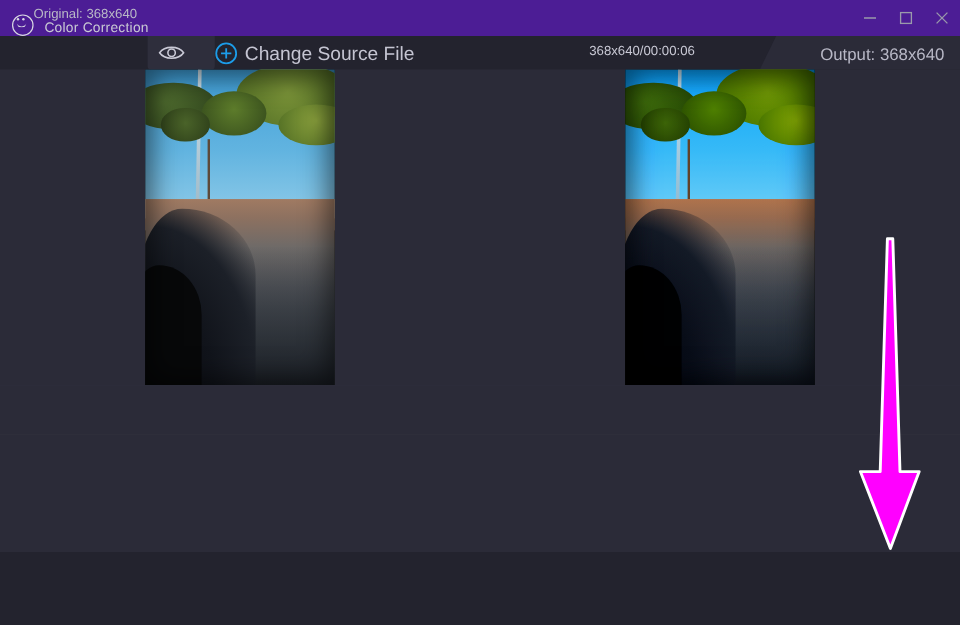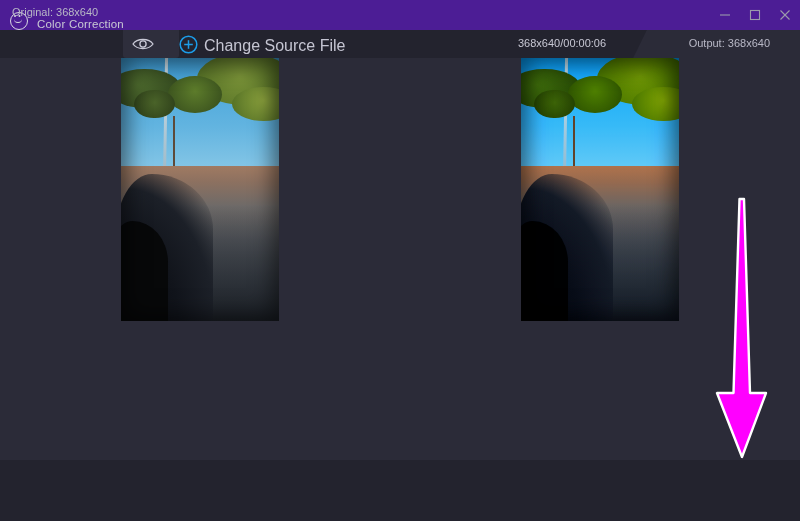--- a/index.html
+++ b/index.html
@@ -32,34 +32,34 @@
   .winbtns{margin-left:auto;display:flex;height:30px;}
   .winbtn{width:30px;height:30px;display:flex;align-items:center;justify-content:center;}
   .winbtn svg{display:block;}
 
   
   .toolbar{
     position:absolute;left:0;top:30px;width:800px;height:28px;
     background:#23232e;
   }
   .orig-label{
-    position:absolute;left:12px;top:6px;color:#b8b8c6;font-size:11px;
+    position:absolute;left:28px;top:6px;color:#b8b8c6;font-size:11px;
   }
   .eye-tab{
     position:absolute;left:123px;top:30px;width:56px;height:28px;
     background:#2e2e3c;border-radius:0 0 3px 3px;
   }
   .eye-icon{position:absolute;left:131px;top:36px;width:24px;height:16px;}
   .plus-icon{position:absolute;left:179px;top:35px;width:19px;height:19px;}
   .change-src{
     position:absolute;left:204px;top:37px;color:#c5c5d2;font-size:16px;
   }
   .src-name{position:absolute;left:345px;top:37px;color:#c8c8d4;font-size:11px;}
-  .src-meta{position:absolute;left:518px;top:37px;color:#c8c8d4;font-size:11px;}
-  .out-label{position:absolute;right:30px;top:37px;color:#b8b8c6;font-size:11px;}
+  .src-meta{position:absolute;left:491px;top:37px;color:#c8c8d4;font-size:11px;}
+  .out-label{position:absolute;right:13px;top:37px;color:#b8b8c6;font-size:14px;}
   .slant{
     position:absolute;left:640px;top:30px;width:40px;height:28px;
     background:#2b2b38;transform:skewX(-26deg);
   }
   .slant2{
     position:absolute;left:660px;top:30px;width:160px;height:28px;background:#2b2b38;
   }
 
   
   .stage{position:absolute;left:0;top:58px;width:800px;height:263px;background:#2b2b38;}

